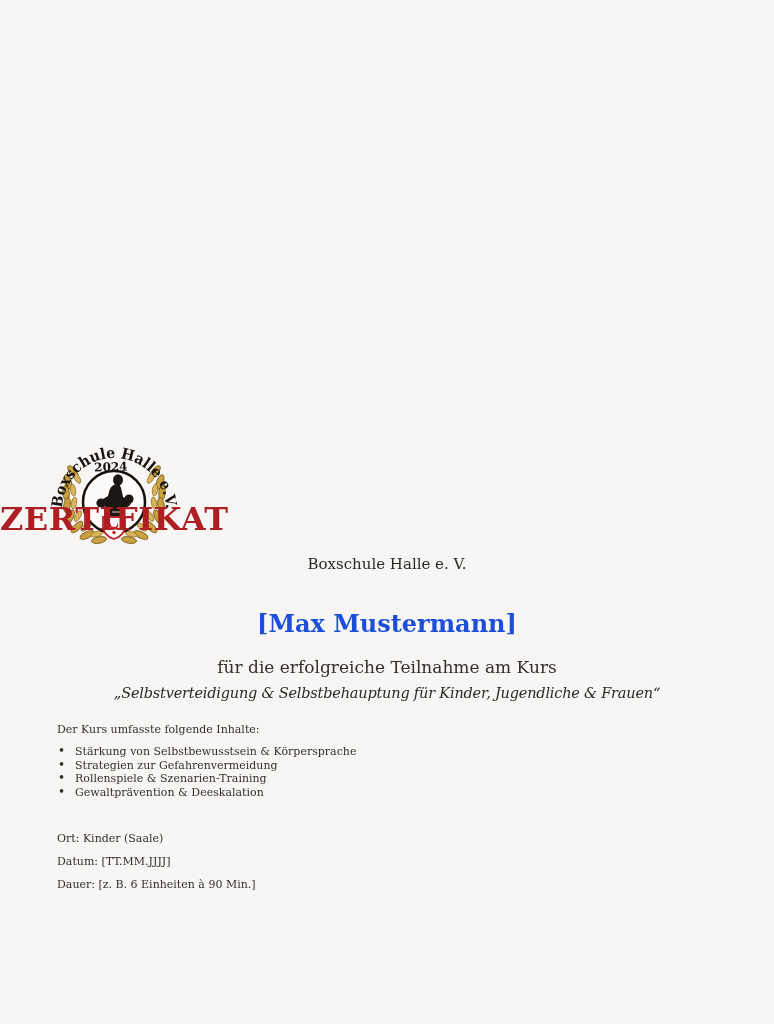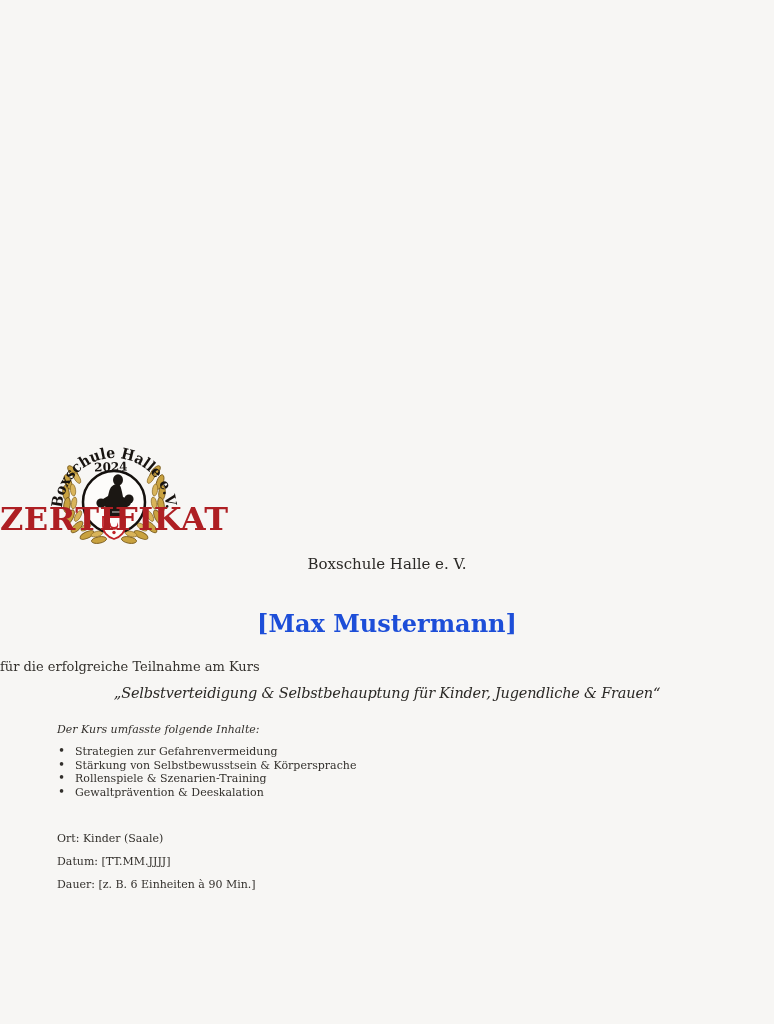--- a/index.html
+++ b/index.html
@@ -27,30 +27,30 @@
     position:absolute;left:0;top:554px;width:100%;
     text-align:center;font-size:15px;line-height:21px;color:#2b2926;
   }
   .recipient{
     position:absolute;left:0;top:607px;width:100%;
     margin:0;text-align:center;
     font-size:24px;line-height:33px;font-weight:bold;color:#1d4ed8;
   }
   .participation-note{
     position:absolute;left:0;top:659px;width:100%;
-    text-align:left;font-size:13px;line-height:16px;color:#33302c;
+    text-align:center;font-size:17px;line-height:16px;color:#33302c;
   }
   .course-title{
     position:absolute;left:0;top:683px;width:100%;
     text-align:center;font-style:italic;
     font-size:14.5px;line-height:20px;letter-spacing:-0.2px;color:#2b2926;
   }
   .contents-heading{
     position:absolute;left:57px;top:722px;
-    font-size:11px;line-height:15px;font-style:italic;
+    font-size:11px;line-height:15px;
   }
   .contents-list{
     position:absolute;left:57px;top:745px;
     margin:0;padding:0;list-style:none;
     font-size:11px;line-height:13.6px;
   }
   .contents-list li{
     position:relative;padding-left:18px;
   }
   .contents-list li::before{
@@ -137,22 +137,22 @@
   </div>
 
   <div class="recipient">[Max Mustermann]</div>
 
   <div class="participation-note">für die erfolgreiche Teilnahme am Kurs</div>
 
   <div class="course-title">„Selbstverteidigung &amp; Selbstbehauptung für Kinder, Jugendliche &amp; Frauen“</div>
 
   <div class="contents-heading">Der Kurs umfasste folgende Inhalte:</div>
   <ul class="contents-list">
+    <li>Stärkung von Selbstbewusstsein &amp; Körpersprache</li>
     <li>Strategien zur Gefahrenvermeidung</li>
-    <li>Stärkung von Selbstbewusstsein &amp; Körpersprache</li>
     <li>Rollenspiele &amp; Szenarien-Training</li>
     <li>Gewaltprävention &amp; Deeskalation</li>
   </ul>
 
   <div class="details-block">
     <div>Ort: Kinder (Saale)</div>
     <div>Datum: [TT.MM.JJJJ]</div>
     <div>Dauer: [z. B. 6 Einheiten à 90 Min.]</div>
   </div>
 

